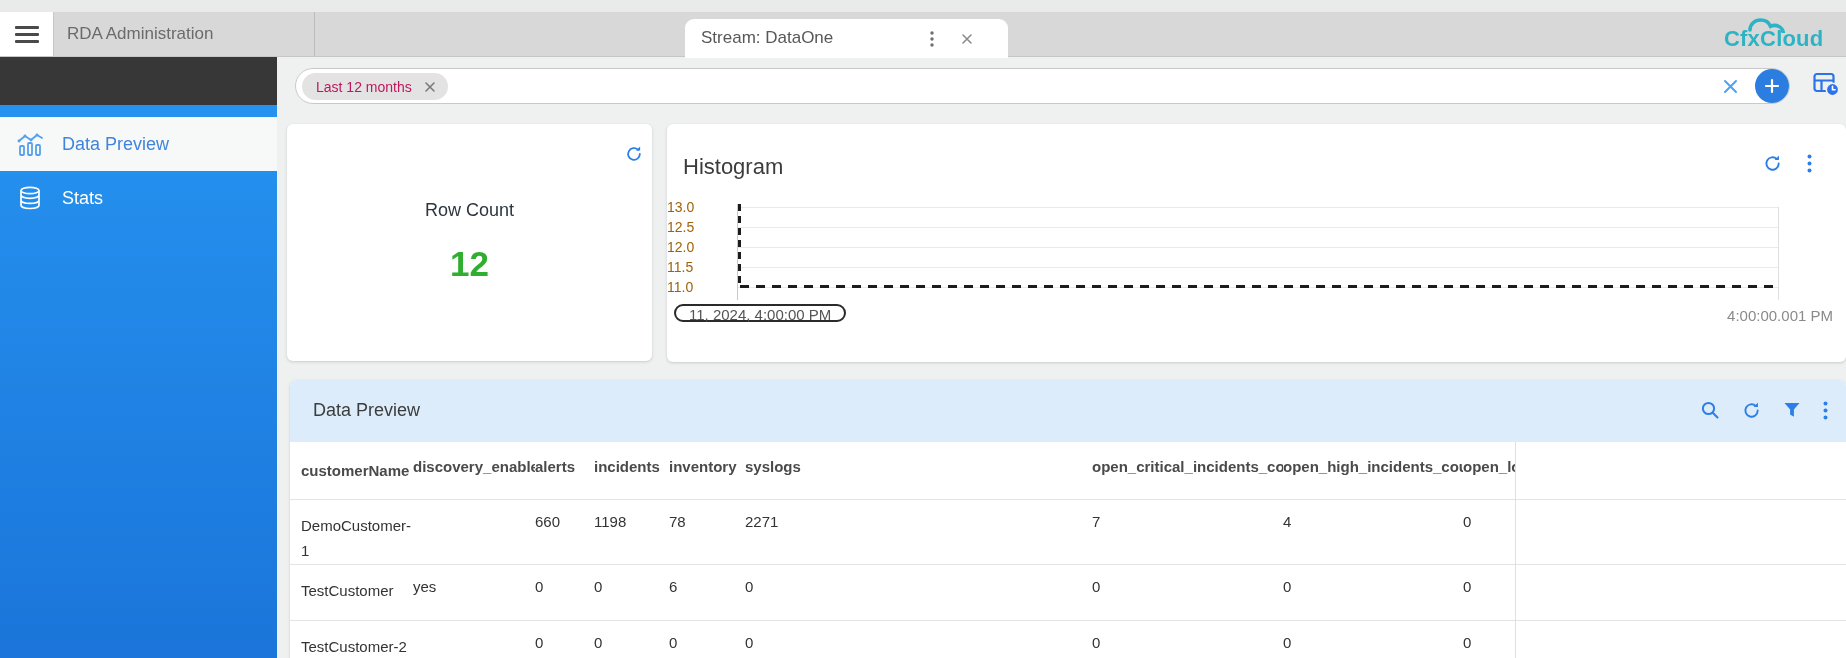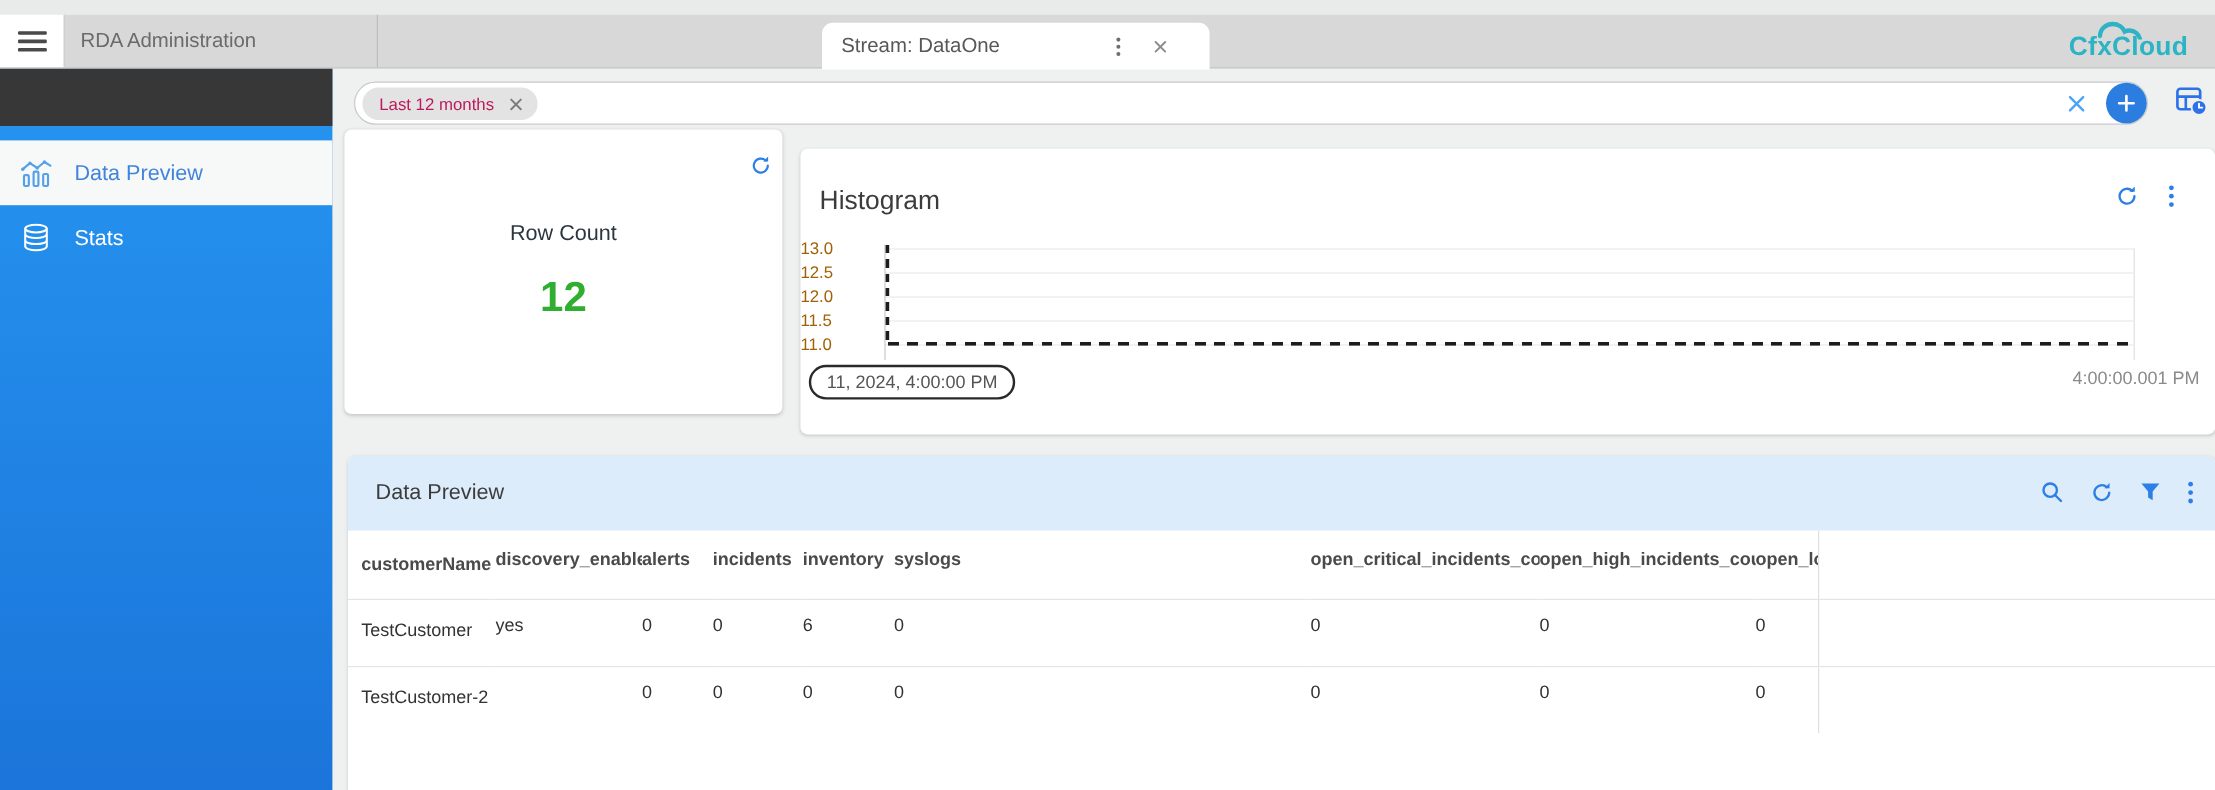--- a/index.html
+++ b/index.html
@@ -33,37 +33,37 @@
   .nav-0 { top:60px; } .nav-1 { top:114px; } .nav-2 { top:168px; }
   
   .filterbar { position:absolute; left:295px; top:56px; width:1495px; height:36px; background:#fff; border:1px solid #c9c9c9; border-radius:18px; z-index:5; }
   .chip { position:absolute; left:6px; top:4px; height:27px; background:#e3e3e3; border-radius:14px; display:flex; align-items:center; padding:0 12px 0 14px; font-size:14px; color:#be185d; }
   .chip .chip-close { margin-left:12px; cursor:pointer; line-height:0; }
   .clear-x { position:absolute; right:50px; top:9px; cursor:pointer; line-height:0; }
   .add-btn { position:absolute; right:0px; top:0px; width:34px; height:34px; border-radius:50%; background:#2c7de0; cursor:pointer; display:flex; align-items:center; justify-content:center; }
   .gridclock { position:absolute; left:1812px; top:58px; width:28px; height:28px; cursor:pointer; z-index:5; }
   
   .card { position:absolute; background:#fff; border-radius:6px; box-shadow:0 1px 3px rgba(60,64,67,.22); }
-  .card-rowcount { left:287px; top:96px; width:365px; height:237px;padding-left:28px; }
+  .card-rowcount { left:287px; top:112px; width:365px; height:237px;padding-left:28px; }
   .card-rowcount .card-refresh { position:absolute; right:9px; top:21px; cursor:pointer; line-height:0; }
   .rowcount-title { position:absolute; left:0; top:76px; width:100%; text-align:center; font-size:18px; color:#2c3640; }
   .rowcount-value { position:absolute; left:0; top:120px; width:100%; text-align:center; font-size:35px; font-weight:bold; color:#2fae2f; }
   .card-histogram { left:667px; top:112px; width:1179px; height:238px; }
   .hist-title { position:absolute; left:16px; top:30px; font-size:22px; color:#3c3c3c; }
   .hist-refresh { position:absolute; left:1096px; top:30px; cursor:pointer; line-height:0; }
   .hist-kebab { position:absolute; left:1140px; top:30px; cursor:pointer; line-height:0; }
   .ytick { position:absolute; width:63px; text-align:left; font-size:14px; color:#a16207; height:20px; line-height:20px; }
   .gridline { position:absolute; left:70px; width:1041px; height:1px; background:#e9e9e9; }
   .yaxis-line { position:absolute; left:70px; top:80px; width:1px; height:96px; background:#c9c9c9; }
   .raxis-line { position:absolute; left:1111px; top:83px; width:1px; height:93px; background:#e0e0e0; }
   .dash-v { position:absolute; left:71px; top:80px; width:3px; height:83px;
             background:repeating-linear-gradient(180deg,#1c1c1c 0 7px, transparent 7px 12px); }
   .dash-h { position:absolute; left:73px; top:161px; width:1038px; height:3px;
             background:repeating-linear-gradient(90deg,#1c1c1c 0 9px, transparent 9px 16px); }
-  .xtick-pill { position:absolute; left:7px; top:180px; height:29px; border:2.5px solid #2a2a2a; border-radius:15px; background:#fff; display:flex; align-items:center; padding:0 13px; font-size:15px; color:#555; white-space:nowrap; }
+  .xtick-pill { position:absolute; left:7px; top:180px; height:18px; border:2.5px solid #2a2a2a; border-radius:15px; background:#fff; display:flex; padding:0 13px; font-size:15px; color:#555; white-space:nowrap; }
   .xtick-right { position:absolute; right:13px; top:183px; font-size:15px; color:#8a8a8a; }
   
   .panel { position:absolute; left:290px; top:368px; width:1556px; height:322px; background:#fff; border-radius:6px 6px 0 0; box-shadow:0 1px 3px rgba(60,64,67,.22); }
   .panel-header { position:absolute; left:0; top:0; width:100%; height:62px; background:#dcecfa; border-radius:6px 6px 0 0; }
   .panel-title { position:absolute; left:23px; top:20px; font-size:18px; color:#3c3c3c; }
   .panel-icons { position:absolute; right:18px; top:20px; display:flex; gap:22px; align-items:center; }
   .panel-icons span { cursor:pointer; line-height:0; }
   .dp-table { position:absolute; left:0; top:62px; width:1556px; border-collapse:collapse; table-layout:fixed; }
   .dp-table th, .dp-table td { text-align:left; vertical-align:top; font-size:15px; overflow:hidden; white-space:nowrap; }
   .dp-table th { font-weight:bold; color:#4a4a4a; height:57px; padding-top:16px; }
@@ -281,20 +281,32 @@
           <th>incidents</th>
           <th>inventory</th>
           <th>syslogs</th>
           <th>open_critical_incidents_count</th>
           <th>open_high_incidents_count</th>
           <th>open_low_</th>
           <th class="c9"></th>
         </tr>
       </thead>
       <tbody>
+        <tr class="r0">
+          <td class="c0">DemoCustomer-1</td>
+          <td></td>
+          <td>660</td>
+          <td>1198</td>
+          <td>78</td>
+          <td>2271</td>
+          <td>7</td>
+          <td>4</td>
+          <td>0</td>
+          <td class="c9"></td>
+        </tr>
         <tr class="r1">
           <td class="c0">TestCustomer</td>
           <td>yes</td>
           <td>0</td>
           <td>0</td>
           <td>6</td>
           <td>0</td>
           <td>0</td>
           <td>0</td>
           <td>0</td>

